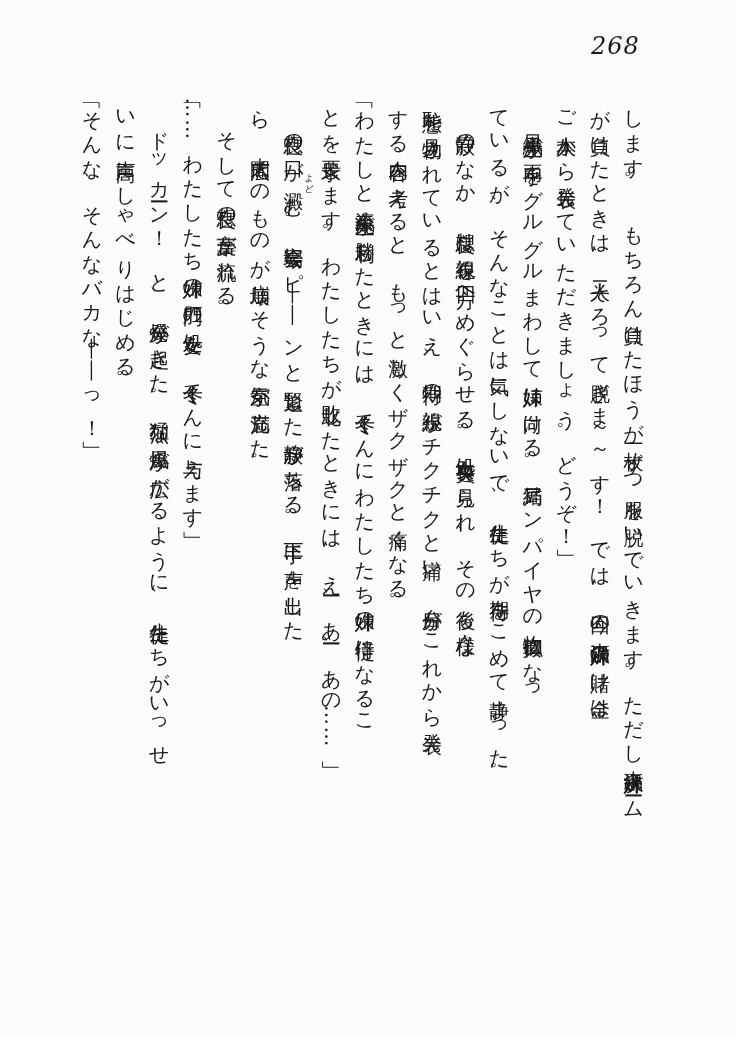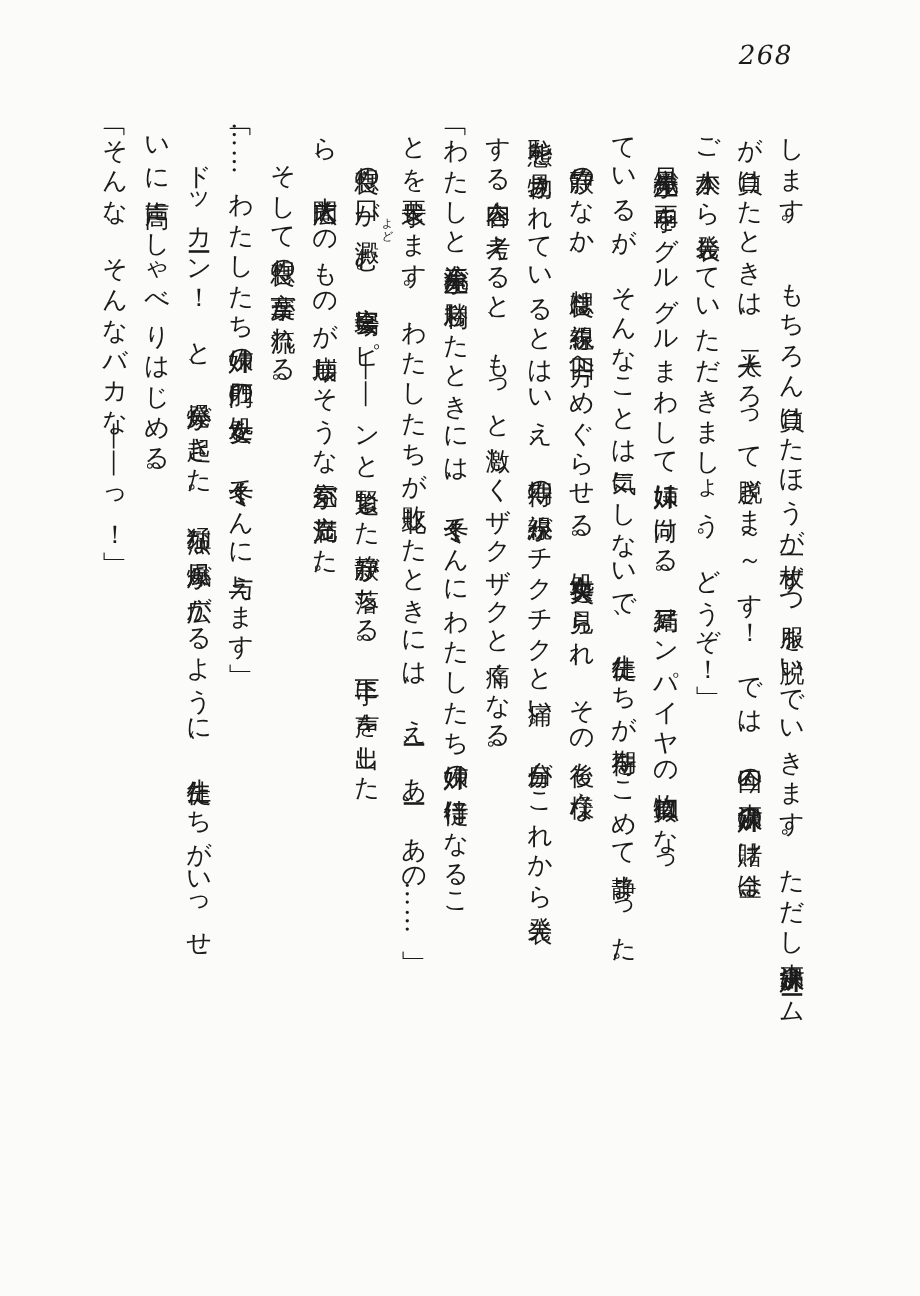--- a/index.html
+++ b/index.html
@@ -17,21 +17,21 @@
   .page {
     position: absolute;
     inset: 0;
     background: var(--page-bg, #fbfbf9);
     color: var(--ink, #1b1b1b);
   }
   .page-number {
     position: absolute;
     top: 32px;
     left: 591px;
-    font-size: 21px;
+    font-size: 24px;
     font-style: italic;
     letter-spacing: 1px;
     color: var(--ink, #1b1b1b);
   }
   .text-block {
     position: absolute;
     top: 96px;
     right: 86px;
     width: 572px;
     height: 852px;

